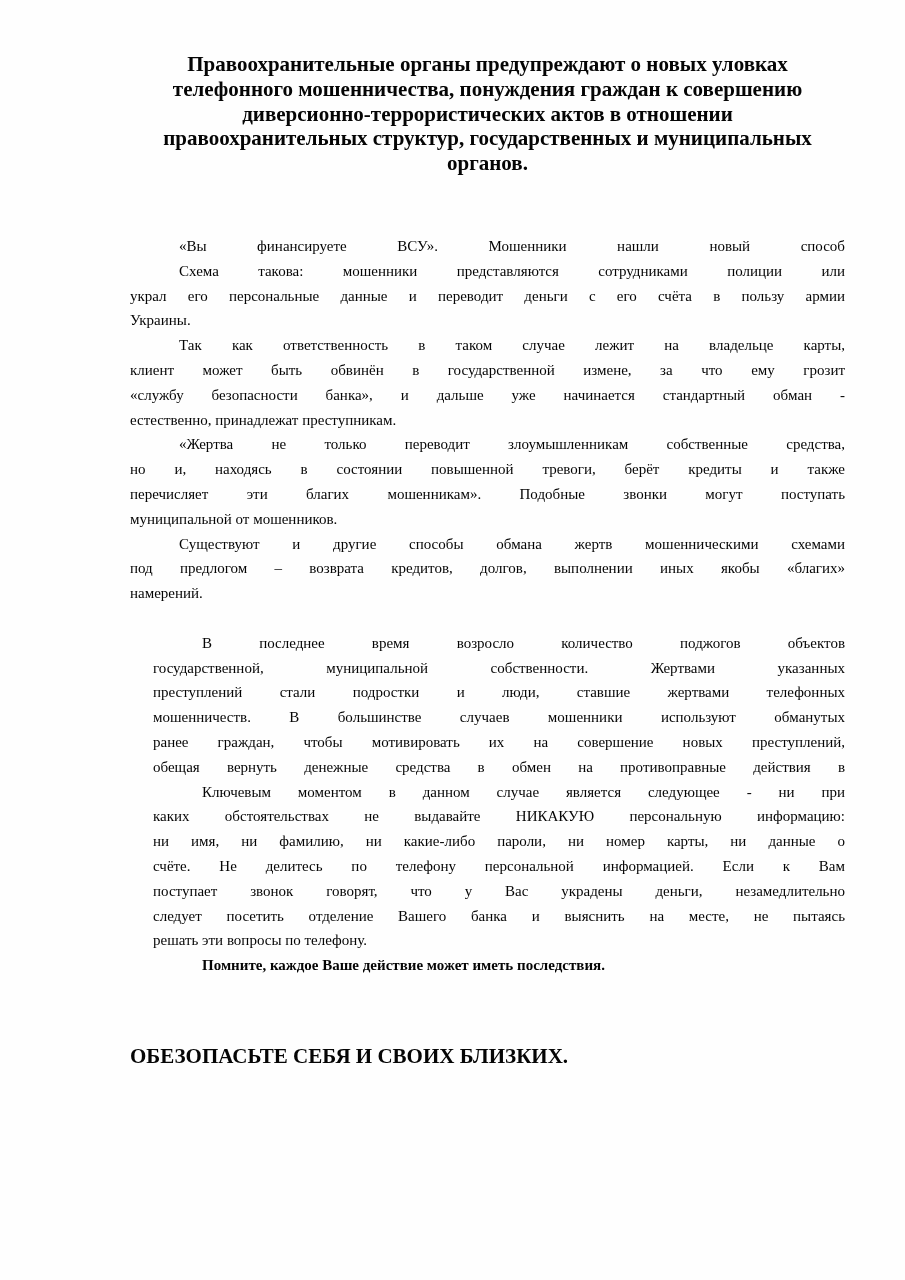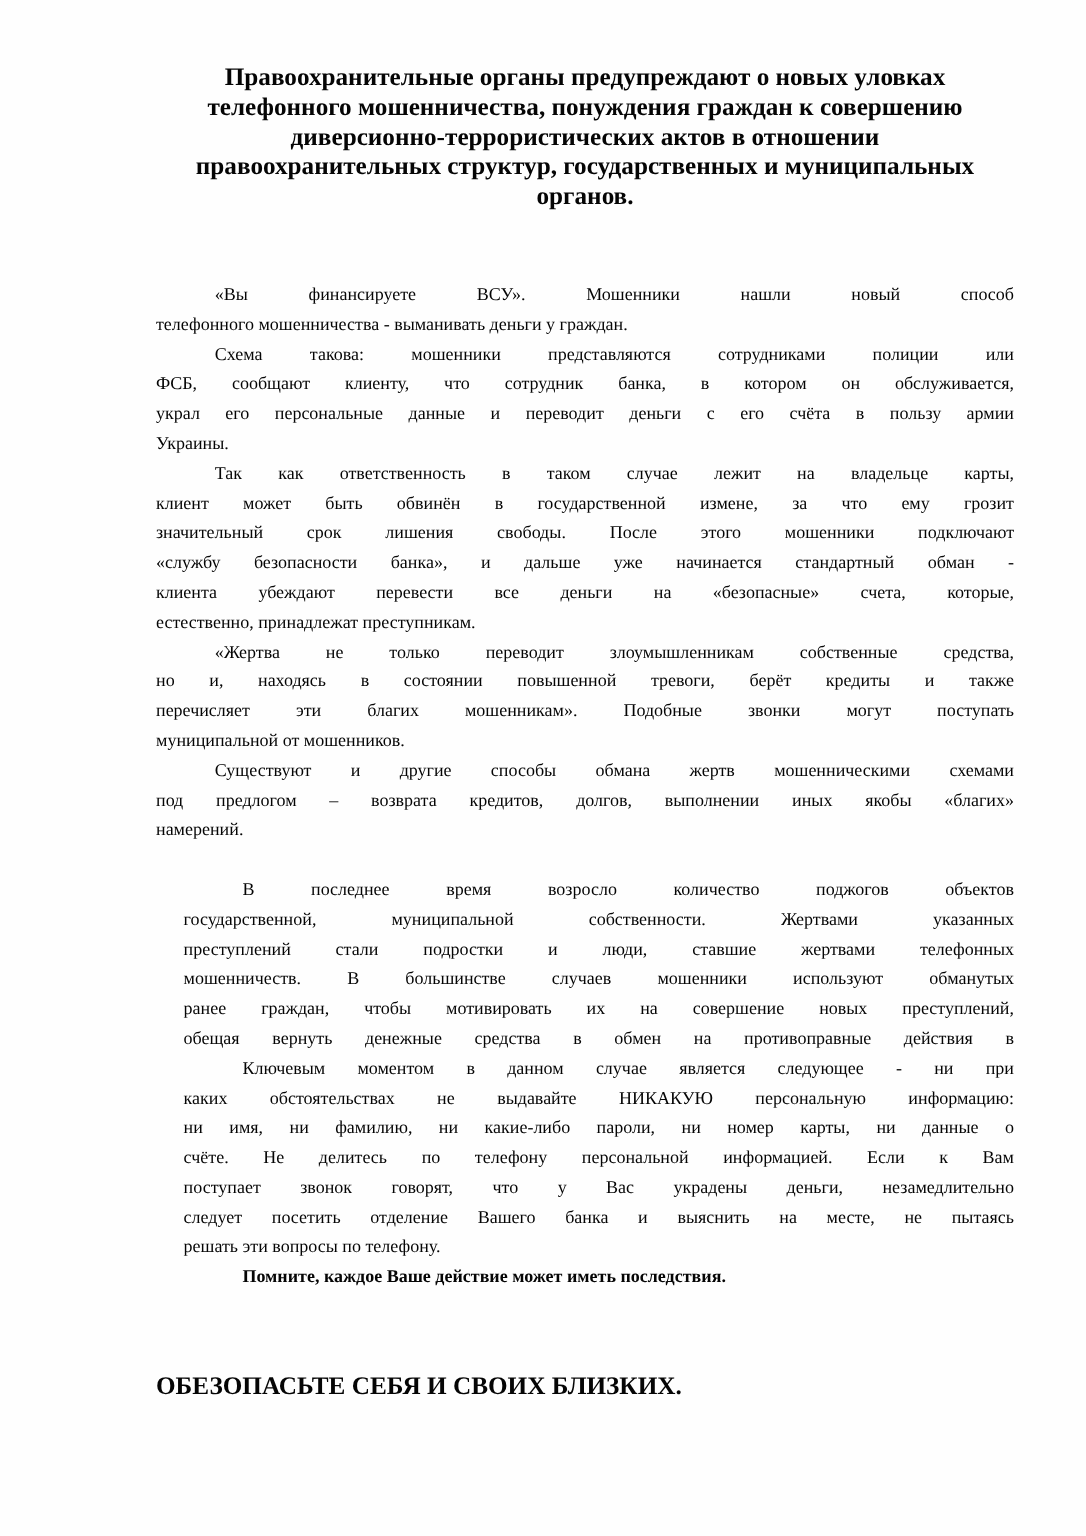--- a/index.html
+++ b/index.html
@@ -71,34 +71,30 @@
         <div class="line">Правоохранительные органы предупреждают о новых уловках</div>
         <div class="line">телефонного мошенничества, понуждения граждан к совершению</div>
         <div class="line">диверсионно-террористических актов в отношении</div>
         <div class="line">правоохранительных структур, государственных и муниципальных</div>
         <div class="line">органов.</div>
       </h1>
     <div class="doc-body" id="doc-body">
         <div class="section">
           <div class="para">
             <div class="line first">«Вы финансируете ВСУ». Мошенники нашли новый способ</div>
-            <div class="line last">телефонного мошенничества - выманивать деньги у граждан.</div>
           </div>
           <div class="para">
             <div class="line first">Схема такова: мошенники представляются сотрудниками полиции или</div>
-            <div class="line">ФСБ, сообщают клиенту, что сотрудник банка, в котором он обслуживается,</div>
             <div class="line">украл его персональные данные и переводит деньги с его счёта в пользу армии</div>
             <div class="line last">Украины.</div>
           </div>
           <div class="para">
             <div class="line first">Так как ответственность в таком случае лежит на владельце карты,</div>
             <div class="line">клиент может быть обвинён в государственной измене, за что ему грозит</div>
-            <div class="line">значительный срок лишения свободы. После этого мошенники подключают</div>
             <div class="line">«службу безопасности банка», и дальше уже начинается стандартный обман -</div>
-            <div class="line">клиента убеждают перевести все деньги на «безопасные» счета, которые,</div>
             <div class="line last">естественно, принадлежат преступникам.</div>
           </div>
           <div class="para">
             <div class="line first">«Жертва не только переводит злоумышленникам собственные средства,</div>
             <div class="line">но и, находясь в состоянии повышенной тревоги, берёт кредиты и также</div>
             <div class="line">перечисляет эти благих мошенникам». Подобные звонки могут поступать</div>
             <div class="line last">муниципальной от мошенников.</div>
           </div>
           <div class="para">
             <div class="line first">Существуют и другие способы обмана жертв мошенническими схемами</div>

